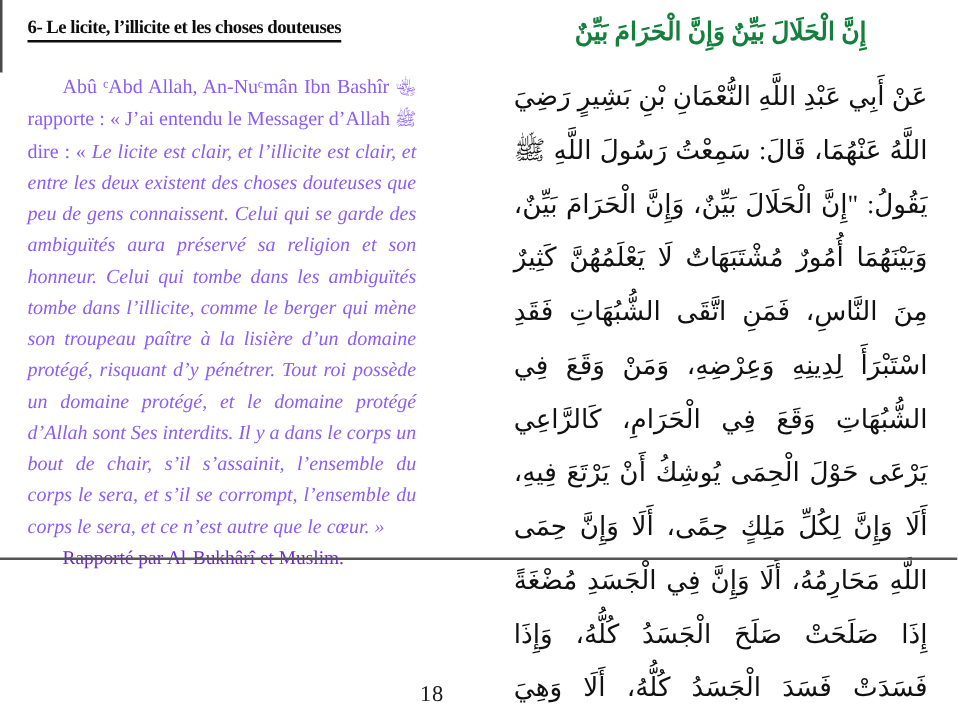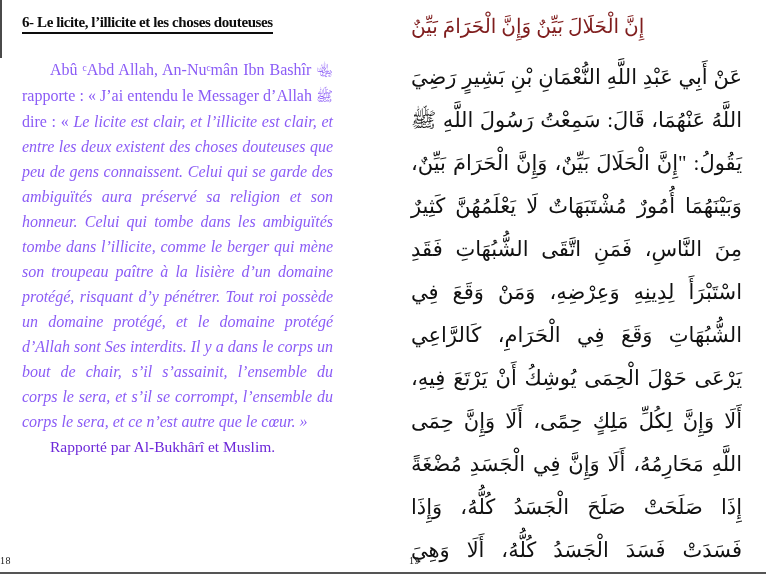--- a/index.html
+++ b/index.html
@@ -6,21 +6,21 @@
     margin: 0;
     padding: 0;
     width: 766px;
     height: 574px;
     background: #ffffff;
     overflow: hidden;
   }
   .book {
     position: relative;
     width: 766px;
-    height: 574px;
+    height: 448px;
     display: flex;
     color: #151515;
     font-family: "Liberation Serif", "DejaVu Serif", serif;
     background: #ffffff;
   }
   .page {
     position: relative;
     width: 383px;
     height: 574px;
     box-sizing: border-box;
@@ -62,41 +62,41 @@
     line-height: 22px;
     color: #6d28d9;
   }
   
   .page-right {
     padding: 8px 24px 0 28px;
     direction: rtl;
   }
   .ar-title {
     margin: 2px 0 14px 0;
-    text-align: left;
+    text-align: center;
     font-size: 20px;
-    font-weight: normal;
+    font-weight: bold;
     line-height: 32px;
-    color: #7f1d1d;
+    color: #15803d;
   }
   .ar-body {
     margin: 0;
     font-size: 21px;
     line-height: 43px;
     text-align: justify;
     color: #111111;
   }
   
   .page-num {
     position: absolute;
     bottom: 8px;
     width: 100%;
     left: 0;
-    text-align: left;
-    font-size: 10px;
+    text-align: right;
+    font-size: 18px;
     letter-spacing: 0.5px;
     color: #1a1a1a;
   }
   .page-left .page-num { padding-right: 28px; box-sizing: border-box; }
   .page-right .page-num { padding-left: 0; transform: translateX(26px); }
   
   .edge-left {
     position: absolute;
     left: 0;
     top: 0;

